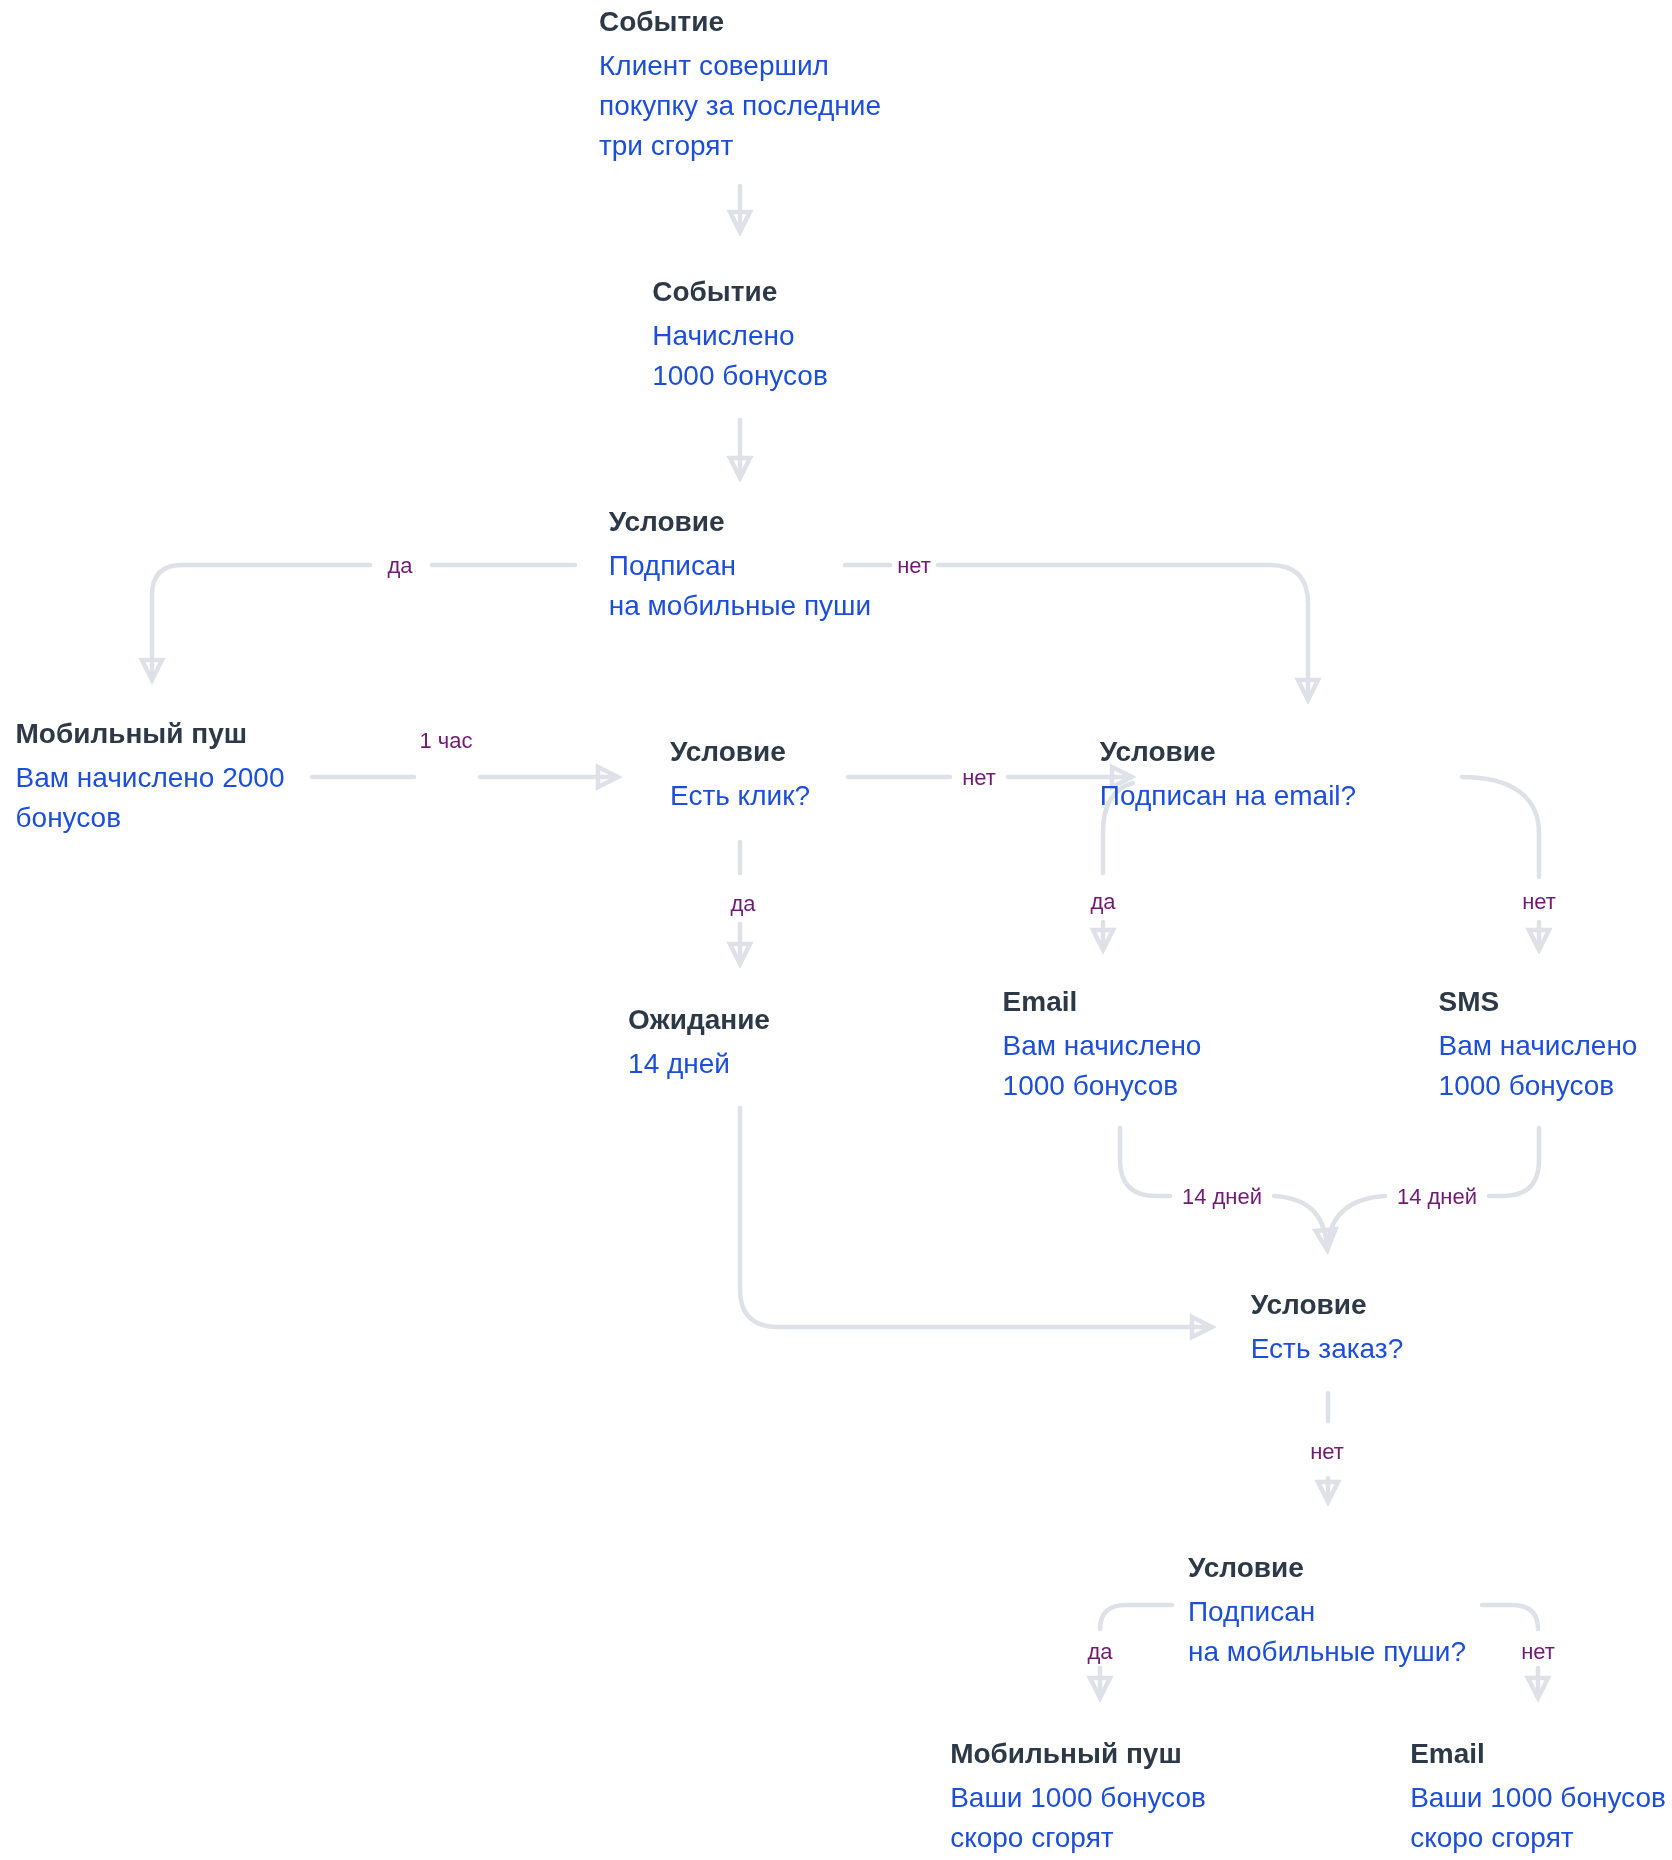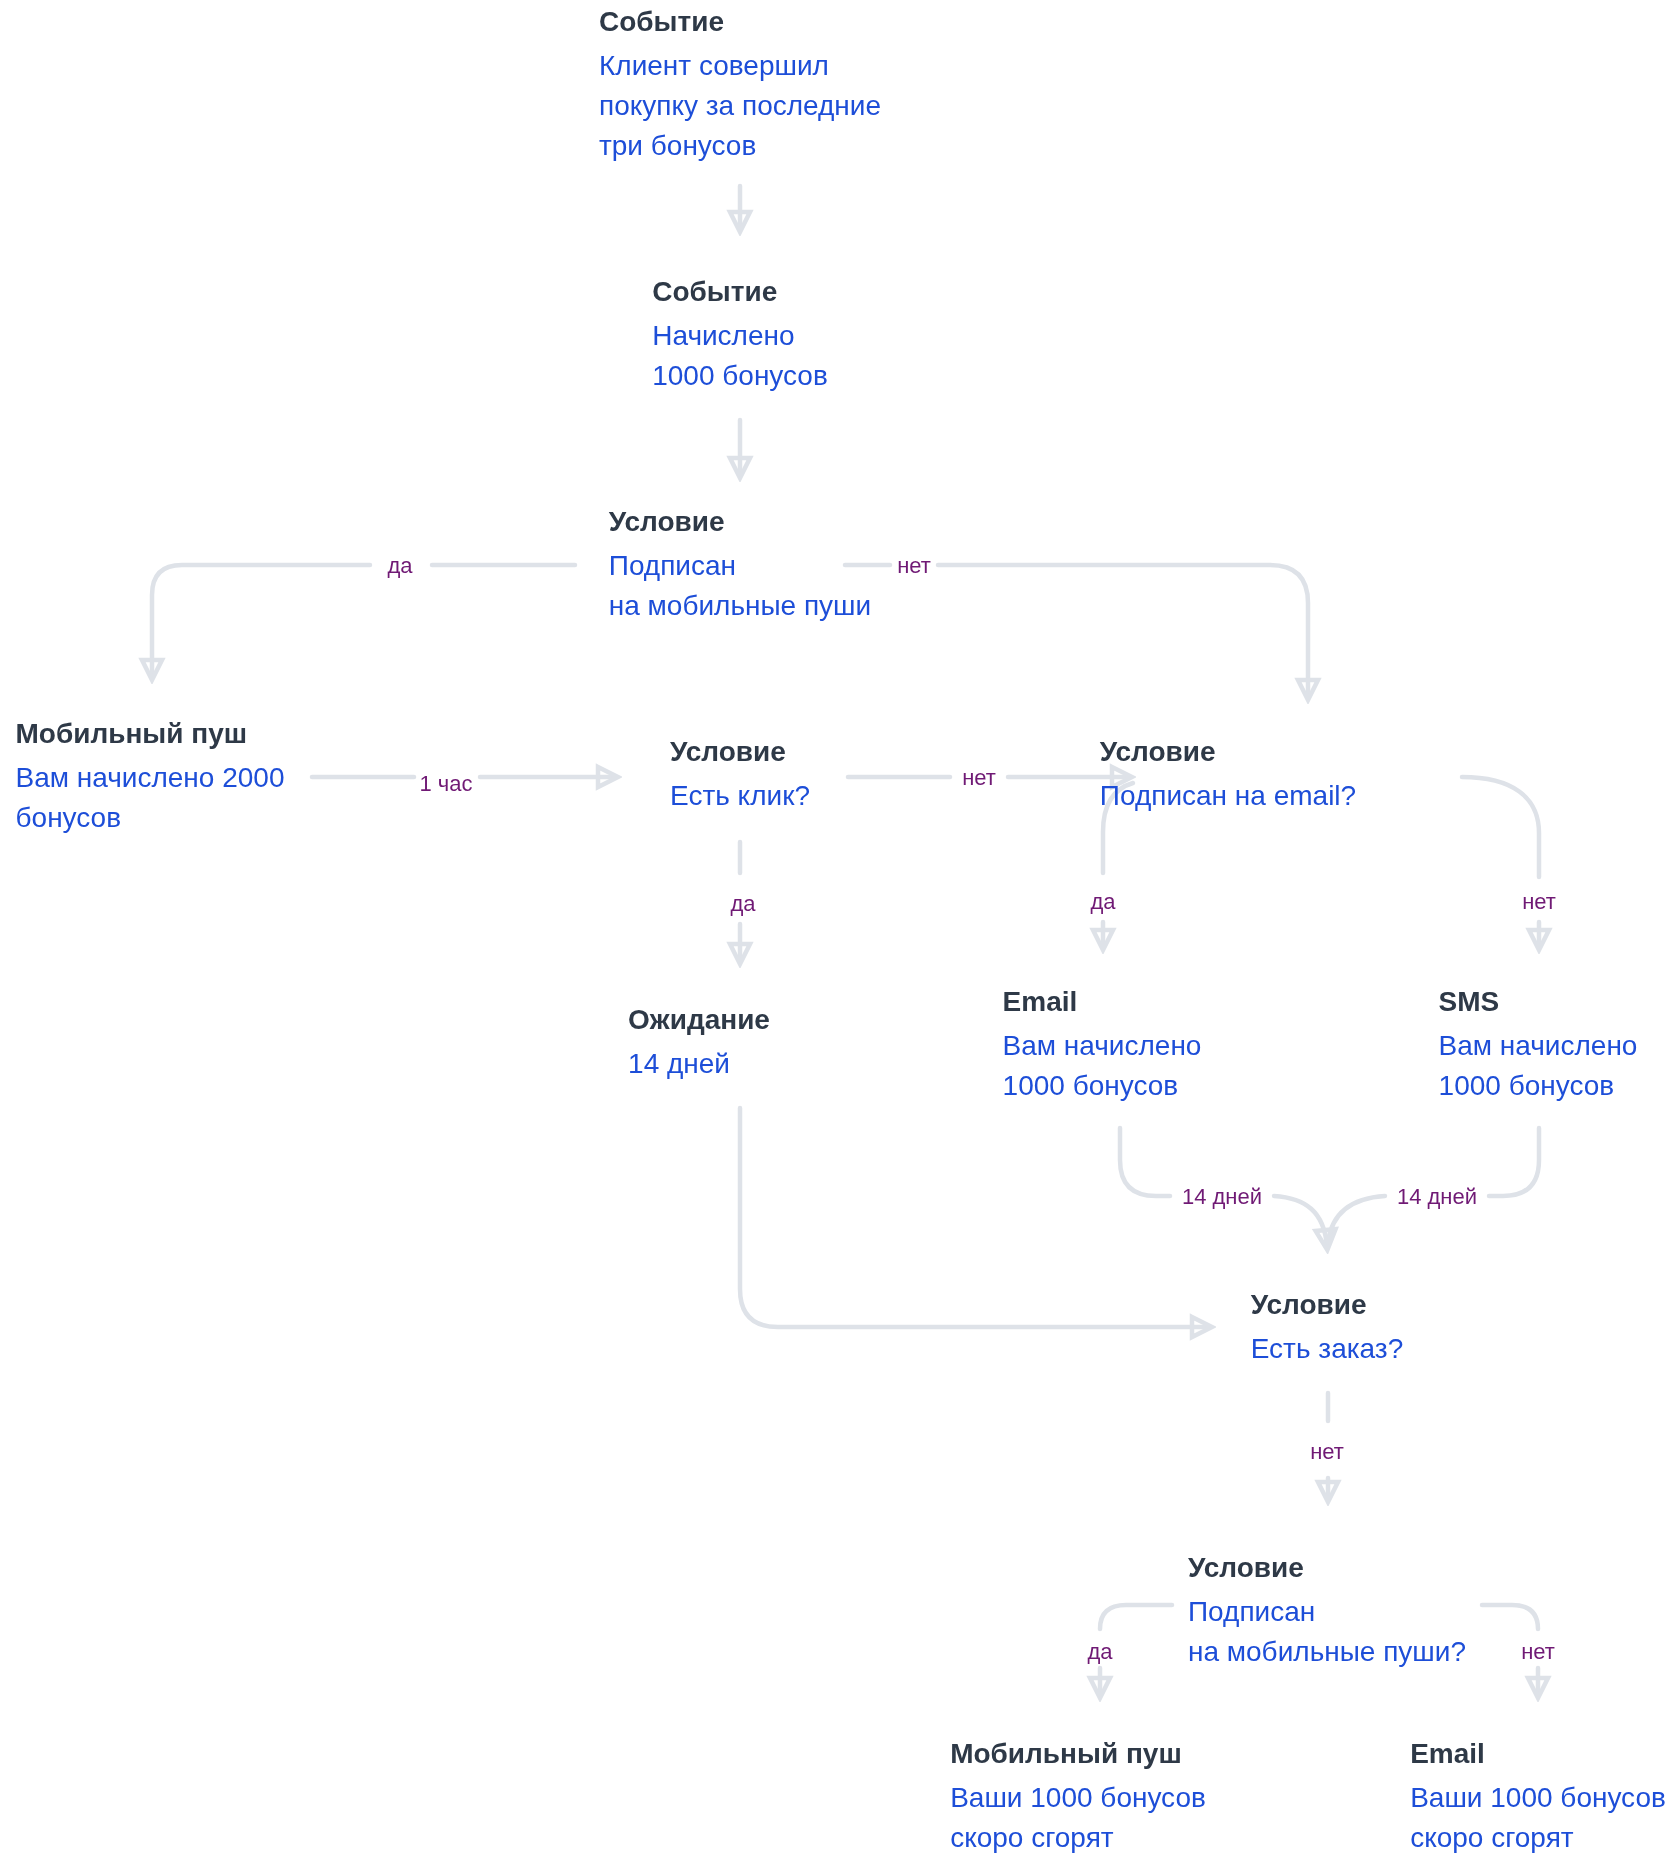--- a/index.html
+++ b/index.html
@@ -69,21 +69,21 @@
   <path d="M1100,1668 L1100,1694" marker-end="url(#ah)"></path>
 
   <path d="M1482,1605 L1512,1605 Q1538,1605 1538,1629"></path>
   <path d="M1538,1668 L1538,1694" marker-end="url(#ah)"></path>
 </svg>
 
 <div class="node" style="left:740px;top:2px">
   <div class="nt">Событие</div>
   <div class="nl">Клиент совершил</div>
   <div class="nl">покупку за последние</div>
-  <div class="nl">три бонусов</div>
+  <div class="nl">три сгорят</div>
 </div>
 
 <div class="node" style="left:740px;top:272px">
   <div class="nt">Событие</div>
   <div class="nl">Начислено</div>
   <div class="nl">1000 бонусов</div>
 </div>
 
 <div class="node" style="left:740px;top:502px">
   <div class="nt">Условие</div>
@@ -142,21 +142,21 @@
 </div>
 
 <div class="node" style="left:1538px;top:1734px">
   <div class="nt">Email</div>
   <div class="nl">Ваши 1000 бонусов</div>
   <div class="nl">скоро сгорят</div>
 </div>
 
 <span class="elabel" style="left:400px;top:566px">да</span>
 <span class="elabel" style="left:914px;top:566px">нет</span>
-<span class="elabel" style="left:446px;top:784px">1 час</span>
+<span class="elabel" style="left:446px;top:741px">1 час</span>
 <span class="elabel" style="left:979px;top:778px">нет</span>
 <span class="elabel" style="left:743px;top:904px">да</span>
 <span class="elabel" style="left:1103px;top:902px">да</span>
 <span class="elabel" style="left:1539px;top:902px">нет</span>
 <span class="elabel" style="left:1222px;top:1197px">14 дней</span>
 <span class="elabel" style="left:1437px;top:1197px">14 дней</span>
 <span class="elabel" style="left:1327px;top:1452px">нет</span>
 <span class="elabel" style="left:1100px;top:1652px">да</span>
 <span class="elabel" style="left:1538px;top:1652px">нет</span>
 

